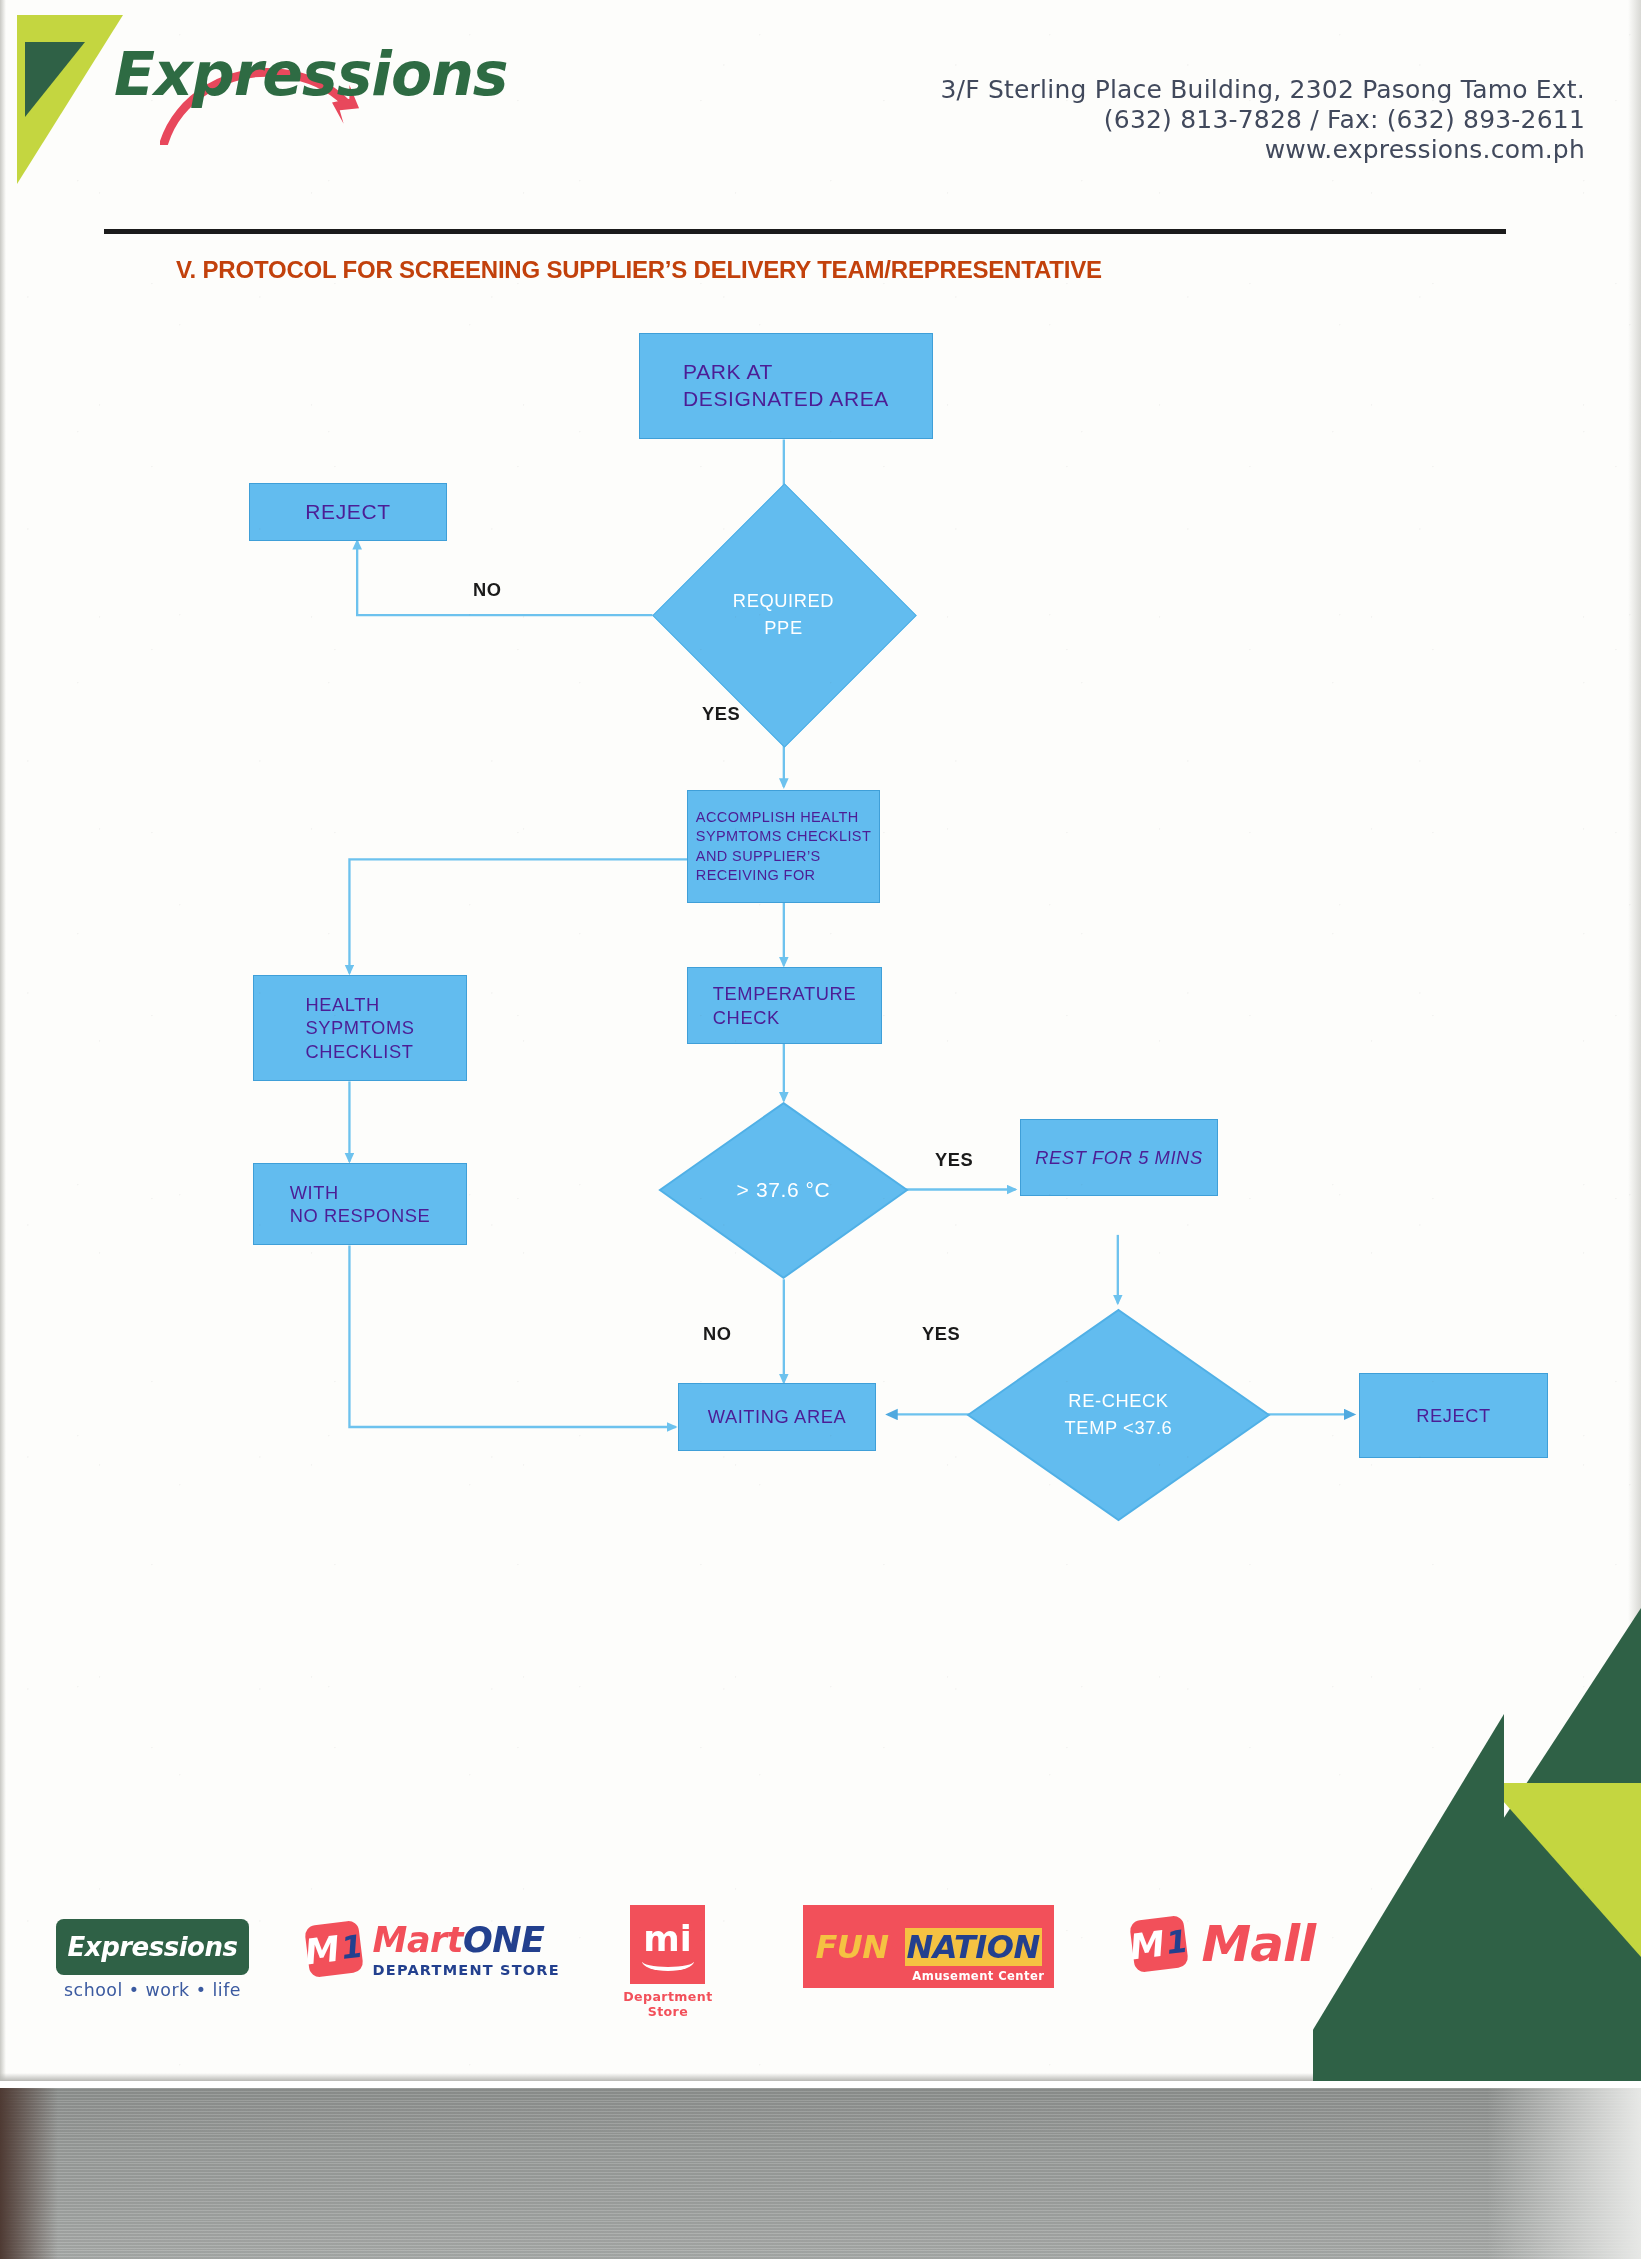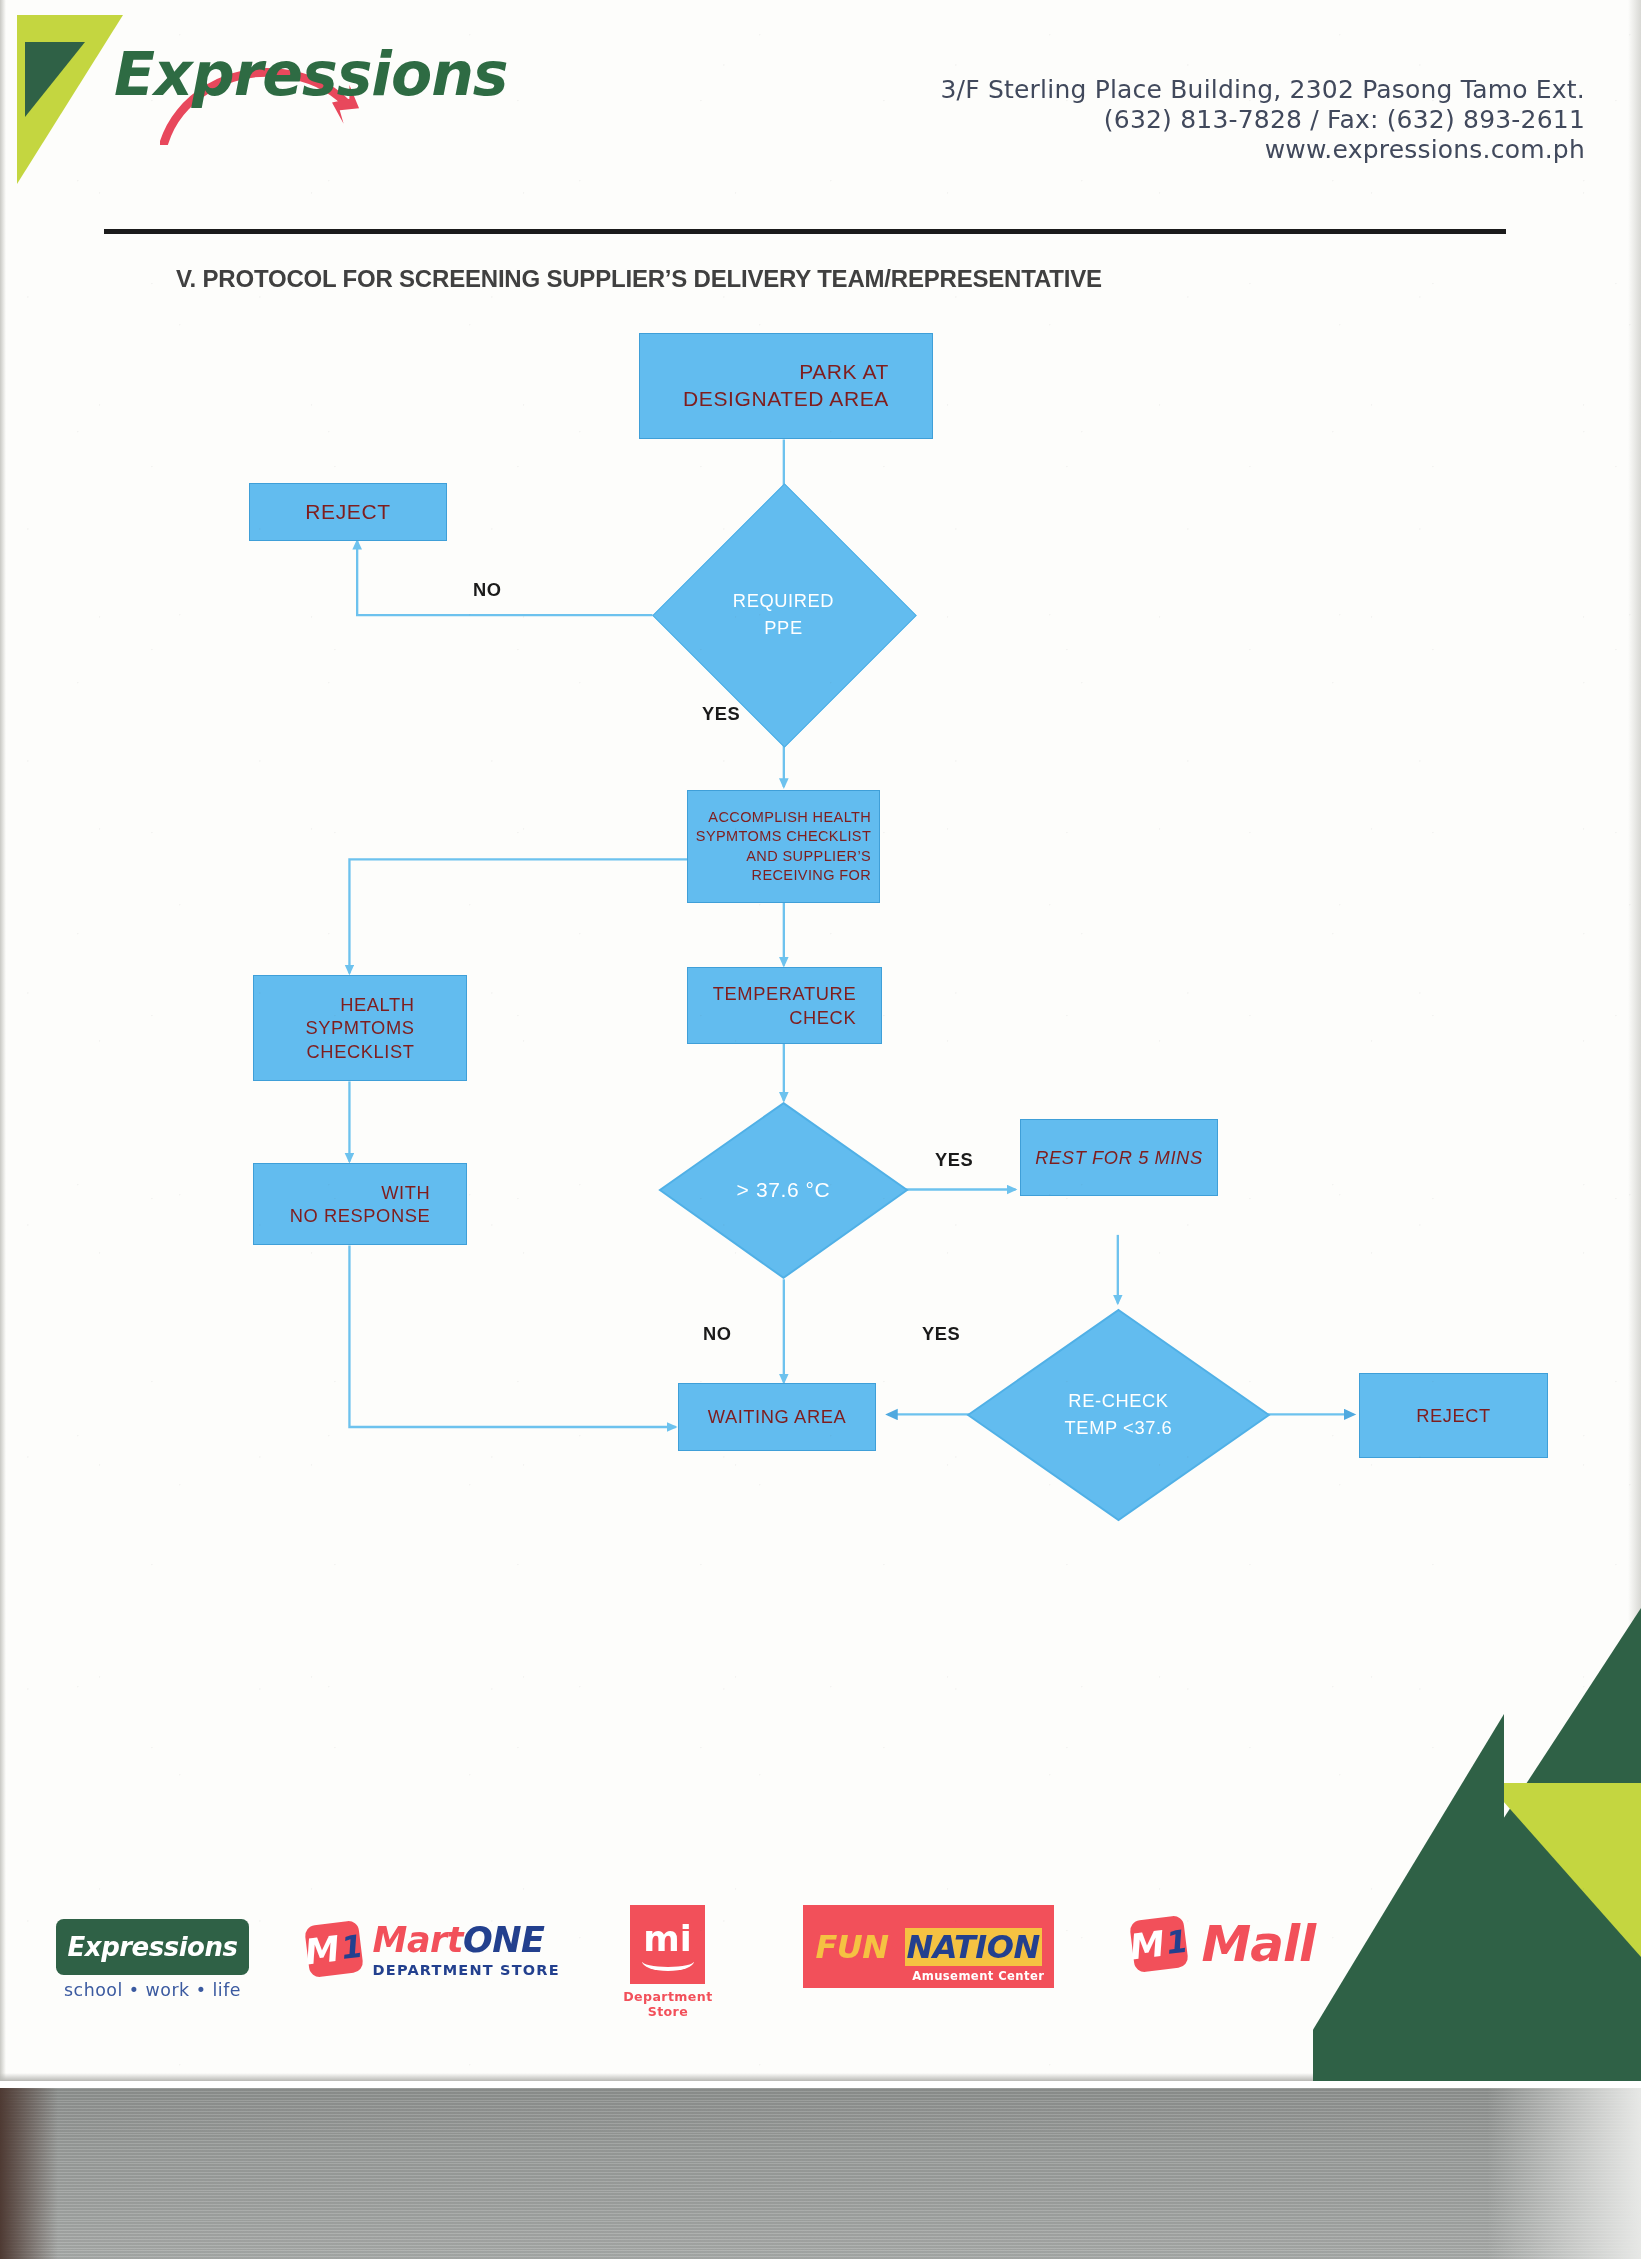--- a/index.html
+++ b/index.html
@@ -101,35 +101,34 @@
 
   
   #header-rule{
     position:absolute;left:104px;top:229px;width:1402px;height:4.8px;background:#1b1b1b;
   }
 
   
   #section-title{
     position:absolute;left:176px;top:256px;
     font-family:"Liberation Sans",sans-serif;
-    font-weight:bold;font-size:24px;letter-spacing:-0.2px;color:#404040;
+    font-weight:bold;font-size:24px;letter-spacing:-0.2px;color:#c2410c;
     white-space:nowrap;
-    margin-top:9px;
   }
 
   
   #flow{position:absolute;left:0;top:0;width:1641px;height:1545px;}
   #flow-svg{position:absolute;left:0;top:0;width:1641px;height:1545px;}
 
   .node{
     position:absolute;
     box-sizing:border-box;
     display:flex;align-items:center;justify-content:center;
-    text-align:right;
-    color:#7f1d1d;
+    text-align:left;
+    color:#4c1d95;
     font-family:"Liberation Sans",sans-serif;
     letter-spacing:0.6px;
     line-height:1.28;
   }
   .box{
     background:#62bcef;
     border:1.9px solid #3f9fd8;
     font-size:21px;
   }
   .box.small{font-size:14.5px;letter-spacing:0.4px;line-height:1.32;}

